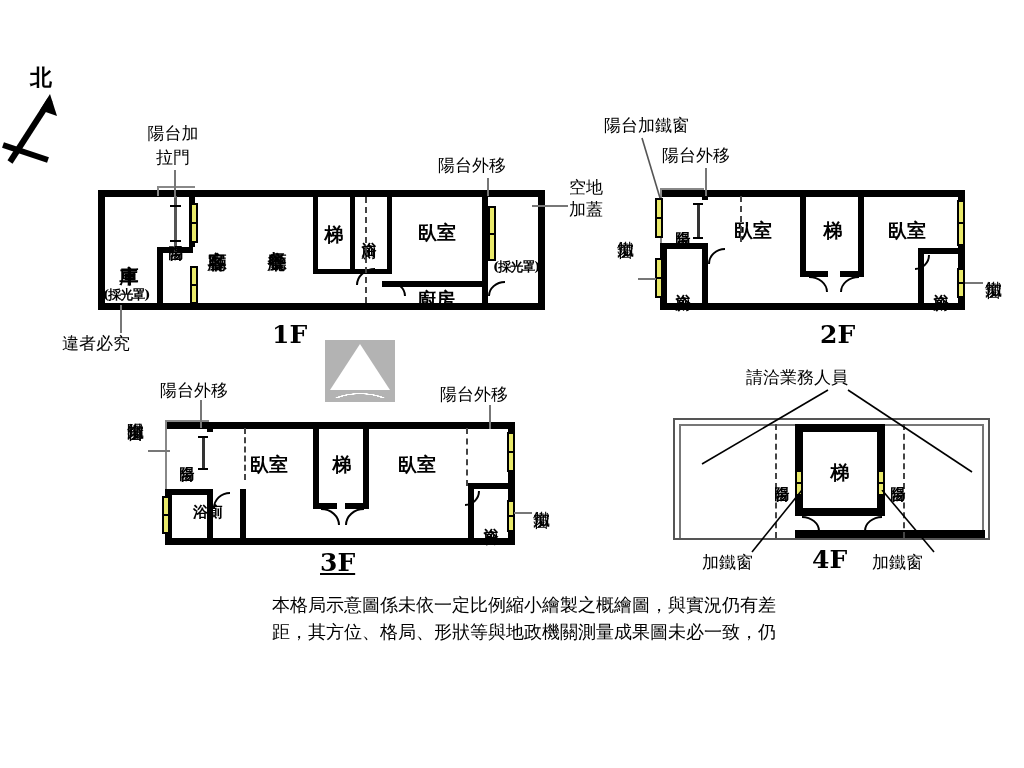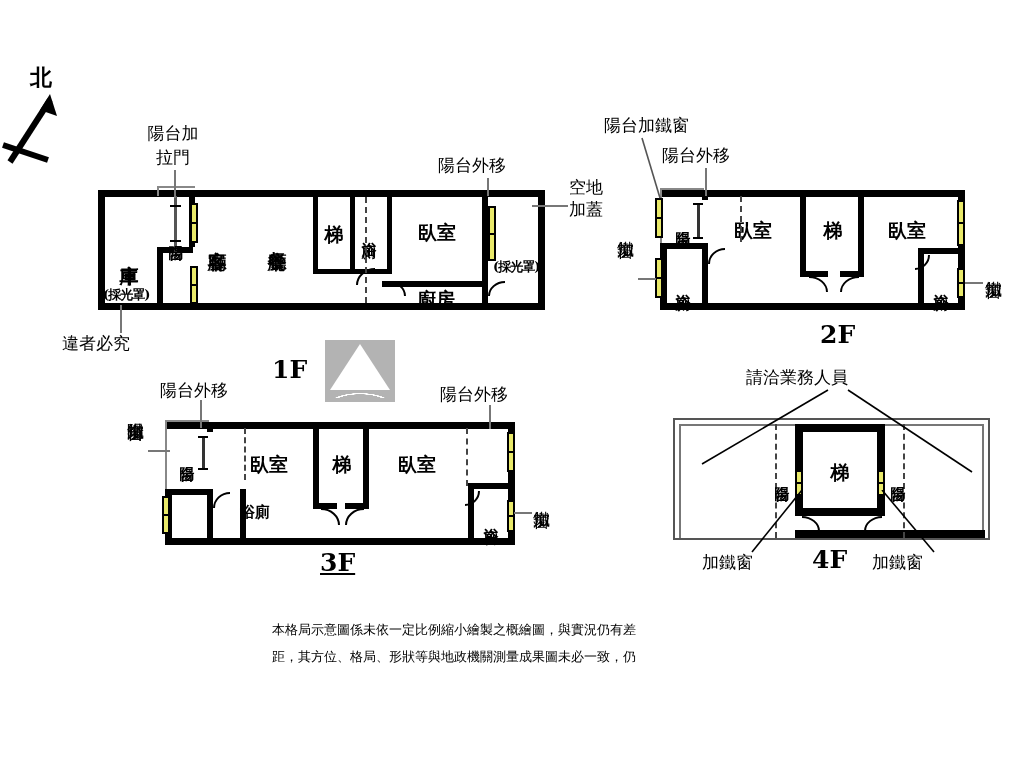--- a/index.html
+++ b/index.html
@@ -72,22 +72,22 @@
 
   .floorlabel{position:absolute;font-size:25px;font-weight:bold;
               font-family:"DejaVu Serif","Liberation Serif",serif;}
 
   .paren{position:absolute;font-size:13px;font-weight:bold;white-space:nowrap;letter-spacing:-1px;}
 
   
   .north-label{position:absolute;font-size:22px;font-weight:bold;}
 
   
-  #disclaimer{position:absolute;left:272px;top:616px;width:648px;
-    font-size:13px;line-height:27px;text-align:justify;letter-spacing:0px;
+  #disclaimer{position:absolute;left:272px;top:592px;width:648px;
+    font-size:18px;line-height:27px;text-align:justify;letter-spacing:0px;
     font-family:Liberation Serif, serif;}
   #disclaimer p{margin:0;}
 </style>
 </head>
 <body>
 
 <div id="stage">
 
   <div class="wm wm-logo"></div>
   <div class="wm-tri"></div>
@@ -156,21 +156,21 @@
     <div class="ann" style="left:438px;top:156px;">陽台外移</div>
     <div class="lead" style="left:487px;top:178px;width:1.5px;height:18px;background:#777;"></div>
 
     <div class="ann" style="left:569px;top:178px;">空地</div>
     <div class="ann" style="left:569px;top:200px;">加蓋</div>
     <div class="lead" style="left:532px;top:205px;width:36px;height:1.5px;background:#777;"></div>
 
     <div class="ann" style="left:62px;top:334px;">違者必究</div>
     <div class="lead" style="left:120px;top:305px;width:1.5px;height:28px;background:#777;"></div>
 
-    <div class="floorlabel" style="left:272px;top:320px;margin-top:35px;">1F</div>
+    <div class="floorlabel" style="left:272px;top:320px;">1F</div>
   </div>
 
   <div class="plan" id="f2">
 
     <div class="wall" style="left:660px;top:190px;width:305px;height:7px;"></div>
     <div class="wall" style="left:660px;top:303px;width:305px;height:7px;"></div>
     <div class="wall" style="left:660px;top:243px;width:7px;height:67px;"></div>
     <div class="wall" style="left:958px;top:190px;width:7px;height:120px;"></div>
 
     <div class="thin" style="left:660px;top:190px;width:2px;height:53px;background:#888;"></div>
@@ -238,21 +238,21 @@
     <div class="thin" style="left:165px;top:420px;width:44px;height:2px;background:#888;"></div>
 
     <div class="wall" style="left:165px;top:489px;width:48px;height:6px;"></div>
     <div class="wall" style="left:207px;top:489px;width:6px;height:56px;"></div>
     <div class="wall" style="left:207px;top:422px;width:6px;height:10px;"></div>
     <div class="thin" style="left:202px;top:436px;width:3px;height:34px;background:#333;"></div>
     <div class="thin" style="left:198px;top:436px;width:10px;height:2px;background:#000;"></div>
     <div class="thin" style="left:198px;top:468px;width:10px;height:2px;background:#000;"></div>
 
     <div class="room v small" style="left:174px;top:432px;width:26px;height:46px;">陽台</div>
-    <div class="room small" style="left:186px;top:500px;width:44px;height:24px;margin-left:47px;">浴廁</div>
+    <div class="room small" style="left:186px;top:500px;width:44px;height:24px;">浴廁</div>
     <div class="door tl" style="left:213px;top:492px;width:30px;height:28px;"></div>
 
     <div class="room" style="left:238px;top:452px;width:62px;height:24px;">臥室</div>
     <div class="dash" style="left:244px;top:428px;height:52px;"></div>
     <div class="wall" style="left:240px;top:489px;width:6px;height:56px;"></div>
 
     <div class="wall" style="left:313px;top:428px;width:6px;height:80px;"></div>
     <div class="wall" style="left:313px;top:503px;width:24px;height:6px;"></div>
     <div class="wall" style="left:363px;top:428px;width:6px;height:80px;"></div>
     <div class="wall" style="left:345px;top:503px;width:24px;height:6px;"></div>

